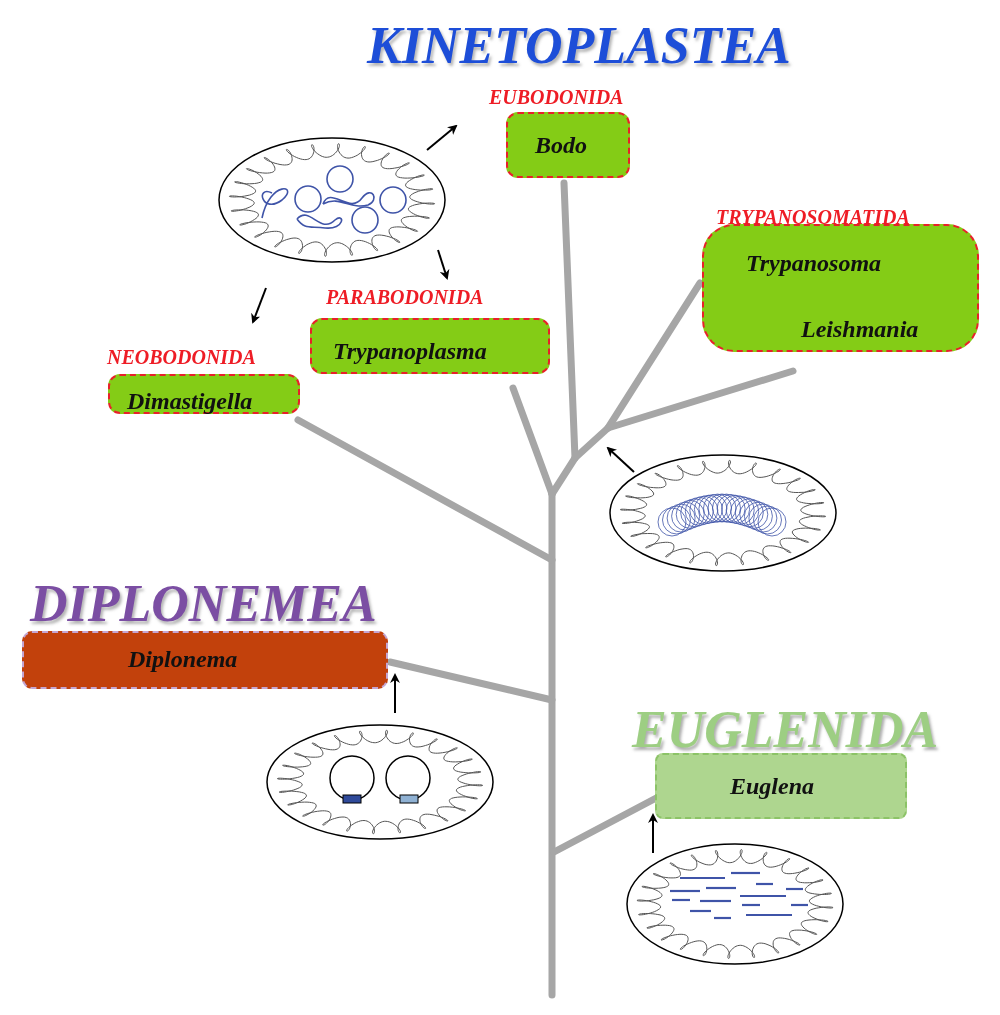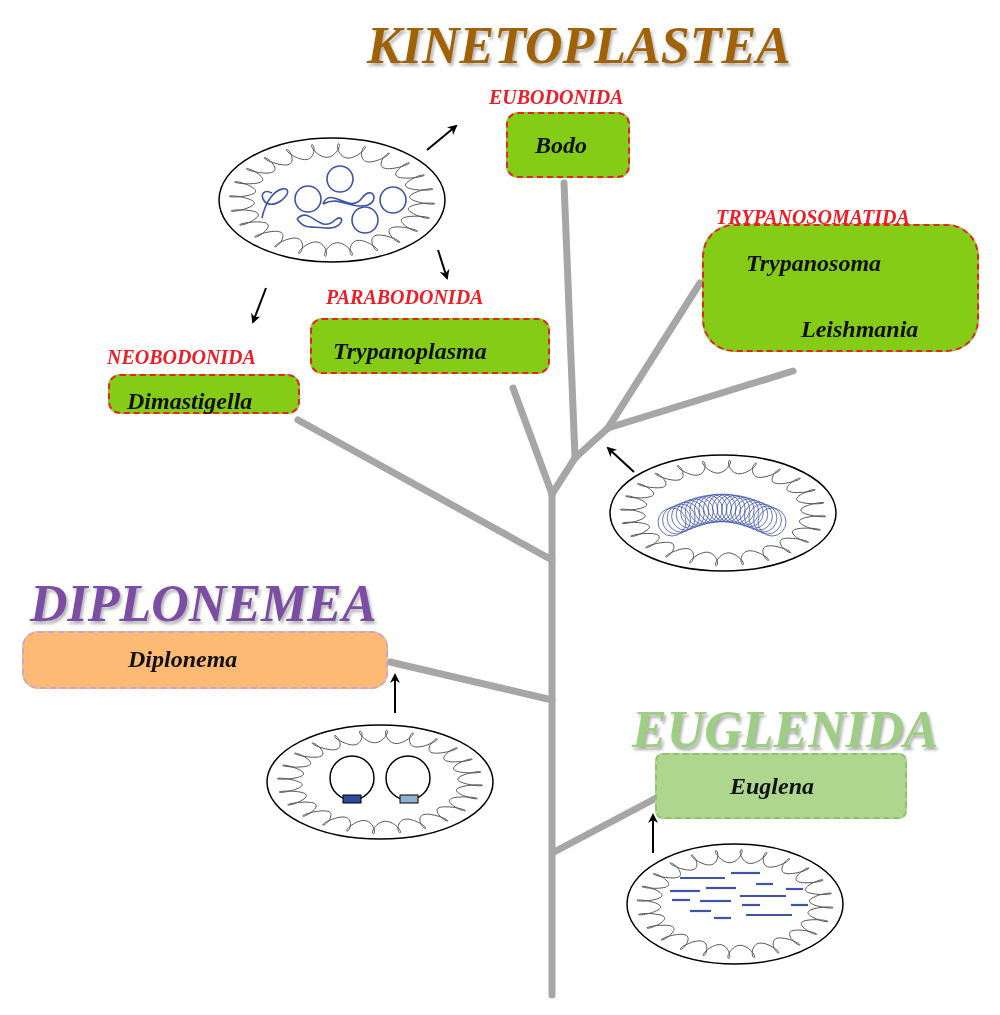--- a/index.html
+++ b/index.html
@@ -1,31 +1,31 @@
 <!DOCTYPE html>
 <html><head>
   <meta charset="utf-8">
   <style>
     html, body { margin: 0; padding: 0; background: #ffffff; }
     body { width: 1000px; height: 1015px; position: relative; overflow: hidden;
            font-family: "Liberation Serif", "DejaVu Serif", serif; }
     #tree { position: absolute; left: 0; top: 0; width: 1000px; height: 1015px; }
     .group-title { position: absolute; font-weight: bold; font-style: italic; white-space: nowrap;
                    font-family: "Liberation Serif", serif; letter-spacing: 0px; }
-    .kin-title { left: 367px; top: 16px; font-size: 52px; color: #a16207;
+    .kin-title { left: 367px; top: 16px; font-size: 52px; color: #1d4ed8;
                  text-shadow: 2px 3px 3px rgba(120,120,120,0.55); }
     .dip-title { left: 30px; top: 574px; font-size: 52px; color: #7b4ea3;
                  text-shadow: 2px 3px 3px rgba(120,120,120,0.55); }
     .eug-title { left: 632px; top: 700px; font-size: 52px; color: #9dce83;
                  text-shadow: 2px 3px 3px rgba(120,120,120,0.6); font-style: italic; }
     .order { position: absolute; font-weight: bold; font-style: italic; color: #ee1c25;
              font-size: 20px; white-space: nowrap; font-family: "Liberation Serif", serif; }
     .box { position: absolute; border: 2px dashed #e8202a; background: #84cc16; border-radius: 12px;
            box-sizing: border-box; }
-    .box.purple { background: #fdba74; border-color: #c4a6d3; border-radius: 16px; }
+    .box.purple { background: #c2410c; border-color: #c4a6d3; border-radius: 10px; }
     .box.green { background: #aed68f; border-color: #8cc367; border-radius: 8px; }
     .genus { position: absolute; font-weight: bold; font-style: italic; color: #111;
              font-size: 24px; white-space: nowrap; font-family: "Liberation Serif", serif; }
   </style>
 </head>
 <body>
 
 <svg id="tree" viewBox="0 0 1000 1015">
   <defs>
     <marker id="ah" markerWidth="10" markerHeight="10" refX="8" refY="5" orient="auto" markerUnits="userSpaceOnUse">

